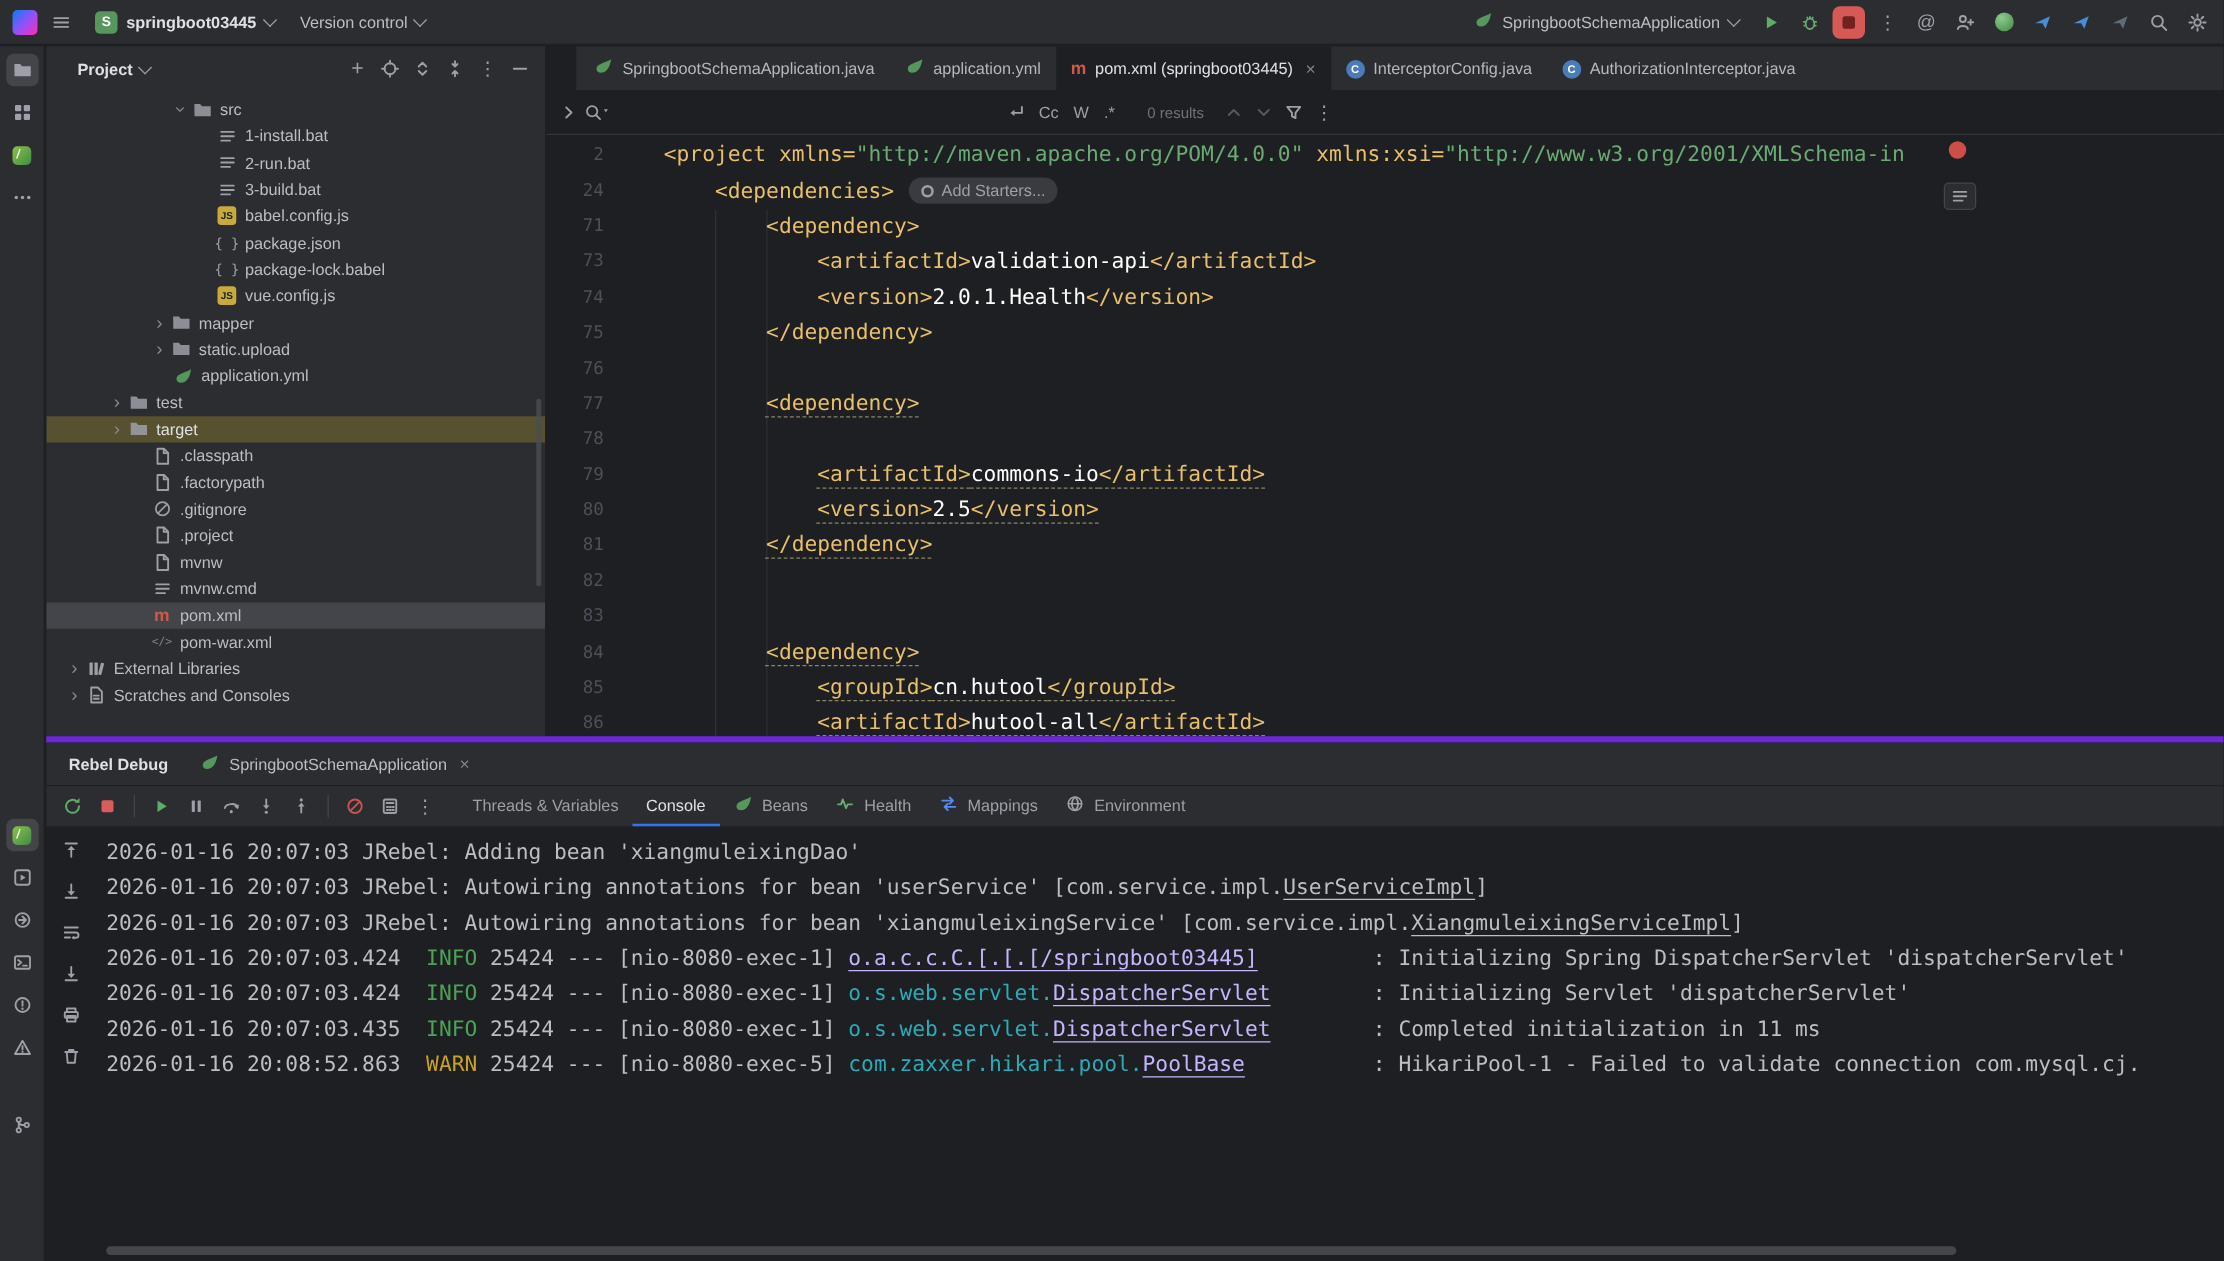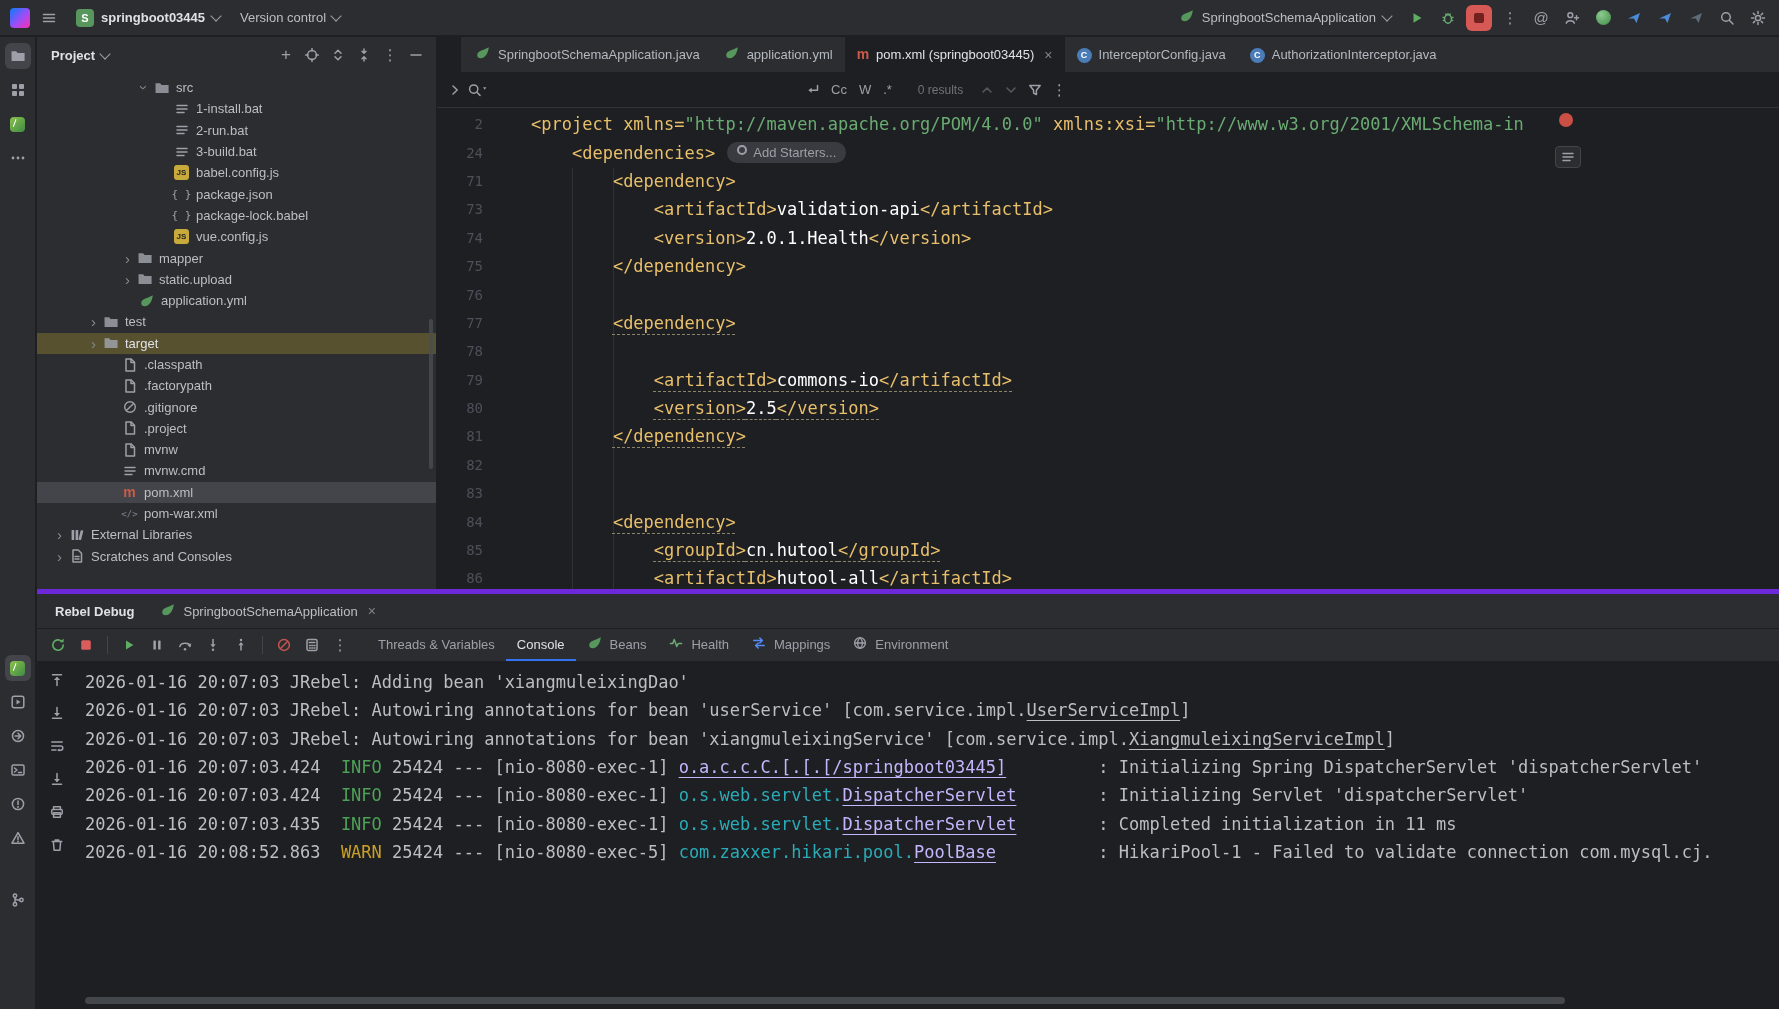--- a/index.html
+++ b/index.html
@@ -44,21 +44,21 @@
   .strip-btn.active{background:#43454A;}
   .strip-btn.gap{margin-top:28px;}
   .jr-badge{width:15px;height:15px;border-radius:4px;background:linear-gradient(135deg,#8BC34A,#3F8A46);
     display:inline-block;position:relative;}
   .jr-badge:after{content:"";position:absolute;left:4px;top:3px;width:6px;height:8px;
     border-left:1.6px solid #fff;transform:rotate(20deg);}
 
   
   .project-panel{position:absolute;left:37px;top:37px;width:399px;height:552px;background:#2B2D30;
     box-sizing:border-box;overflow:hidden;}
-  .pp-header{height:36px;display:flex;align-items:center;padding:0 8px 0 14px;gap:6px;}
+  .pp-header{height:36px;display:flex;align-items:center;padding:0 8px 0 25px;gap:6px;}
   .pp-title{font-size:13px;color:#DFE1E5;font-weight:600;}
   .pp-actions{margin-left:auto;display:flex;gap:2px;align-items:center;}
   .pp-actions .icon-btn{width:24px;height:24px;}
   .pp-tree{position:absolute;top:36px;left:0;right:0;bottom:0;overflow:hidden;padding-top:4px;}
   .tree-row{height:21.3px;display:flex;align-items:center;font-size:13px;color:#BCBEC4;
     white-space:nowrap;cursor:pointer;}
   .tree-row.sel{background:#43454A;}
   .tree-row.hl{background:#57512F;color:#DFE1E5;}
   .tree-row .pad{flex:0 0 auto;height:1px;}
   .chev{width:17px;flex:0 0 17px;color:#868A91;font-size:15px;line-height:1;display:inline-flex;
@@ -99,21 +99,21 @@
   .code{position:absolute;top:71px;left:0;right:0;bottom:0;overflow:hidden;padding-top:2px;}
   .guide{position:absolute;width:1px;background:#2E3135;top:60px;bottom:0;}
   .g1{left:135px;}.g2{left:176px;}
   .cl{display:flex;height:28.4px;align-items:center;position:relative;z-index:1;}
   .ln{flex:0 0 46px;text-align:right;color:#4B5059;font:14px "DejaVu Sans Mono",monospace;}
   .lc{white-space:pre;font:17px "DejaVu Sans Mono",monospace;padding-left:48px;color:#BCBEC4;}
   .tok-tag{color:#E8BF6A;}.tok-str{color:#6AAB73;}.tok-txt{color:#ffffff;}
   .cl.u .lc span{text-decoration-line:underline;text-decoration-style:dashed;
     text-decoration-color:#8A8468;text-decoration-thickness:1px;text-underline-offset:5px;}
   .cl.u .lc span.tok-ind{text-decoration:none;}
-  .inlay{display:inline-flex;gap:6px;margin-left:12px;background:#393B40;
+  .inlay{display:inline-flex;align-items:center;gap:6px;margin-left:12px;background:#393B40;
     border-radius:11px;padding:3px 10px;font:13px "Liberation Sans",sans-serif;color:#9DA0A8;}
   .ring{width:10px;height:10px;border:2px solid #9DA0A8;border-radius:50%;box-sizing:border-box;}
   .err-widget{position:absolute;left:1122px;top:5px;width:14px;height:14px;border-radius:50%;
     background:#CB4F44;z-index:2;}
   .ov-widget{position:absolute;left:1118px;top:38px;width:24px;height:20px;border-radius:4px;
     background:#2B2D30;border:1px solid #43454A;display:flex;align-items:center;
     justify-content:center;z-index:2;}
 
   
   .debug{position:absolute;left:37px;top:589px;right:0;bottom:0;background:#1E1F22;

